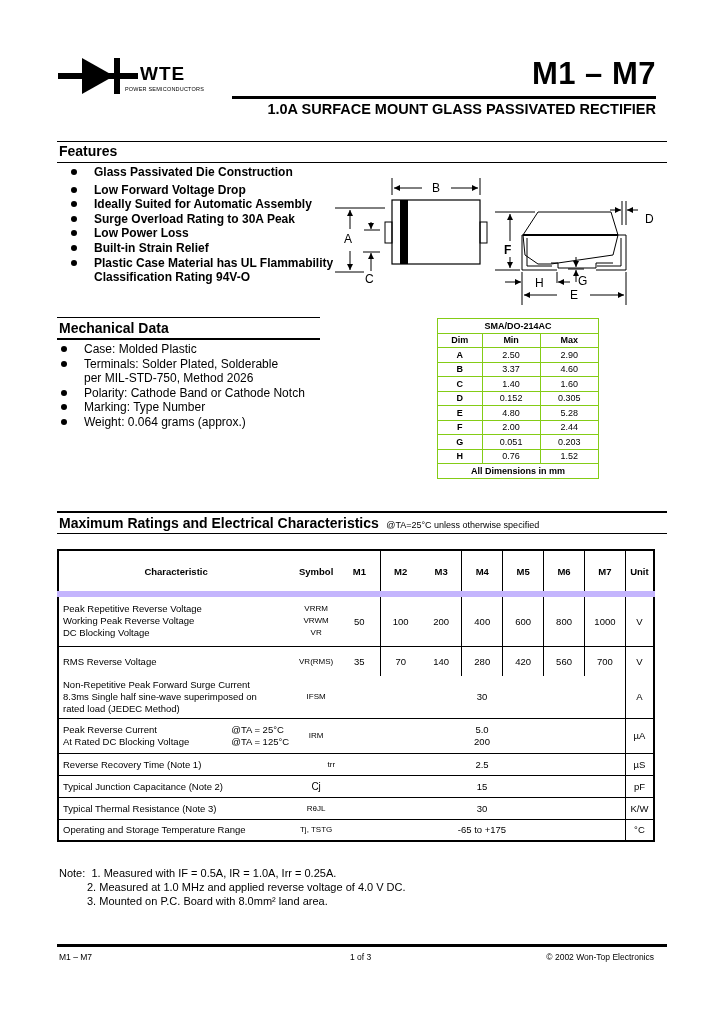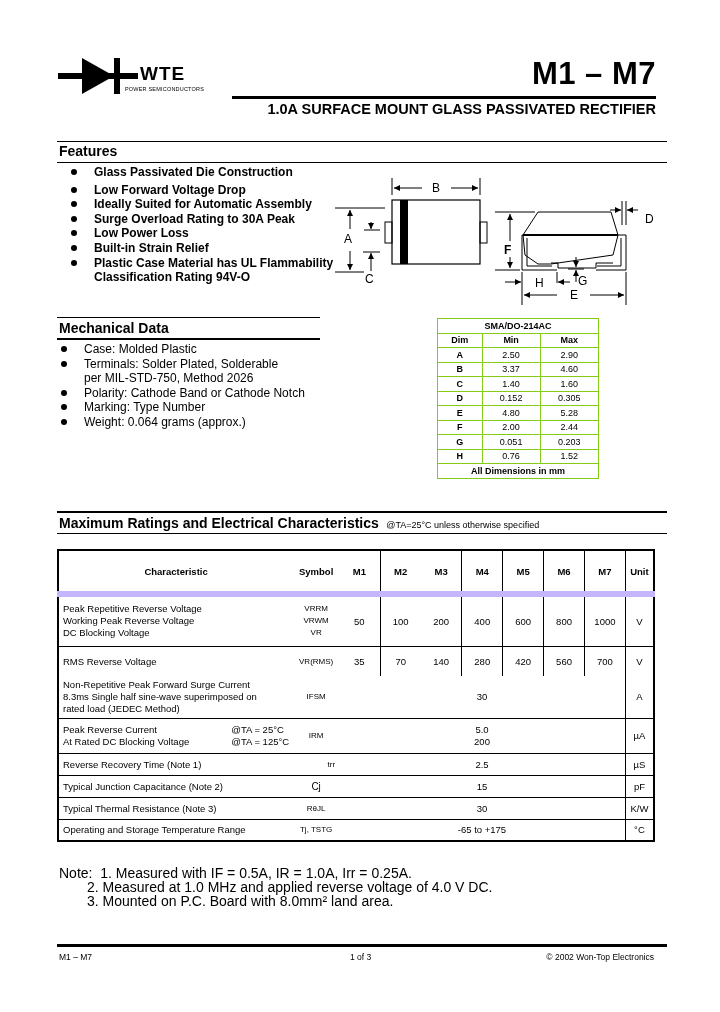--- a/index.html
+++ b/index.html
@@ -34,21 +34,21 @@
 
   
   table.main { border-collapse: collapse; font-size: 9.5px; border: 2px solid #000; }
   table.main td, table.main th { padding: 0 4px; vertical-align: middle; }
   table.main th { font-weight: bold; height: 40px; border-bottom: 6px solid #c4b5fd; margin-top: 30px; }
   table.main tr.sep td { border-top: 1px solid #000; }
   table.main td.c { text-align: center; }
   table.main .vl { border-left: 1px solid #000; }
   .cond { float: right; }
 
-  .notes { font-size: 14px; line-height: 14px; }
+  .notes { font-size: 11px; line-height: 14px; }
   .footer { font-size: 8.5px; }
 </style>
 </head>
 <body>
 
 <div class="abs logo">
   <svg width="80" height="42" viewBox="0 0 80 42">
     <rect x="0" y="17" width="80" height="6" fill="#000"></rect>
     <polygon points="24,2 24,38 56,20" fill="#000"></polygon>
     <rect x="56" y="2" width="6" height="36" fill="#000"></rect>

